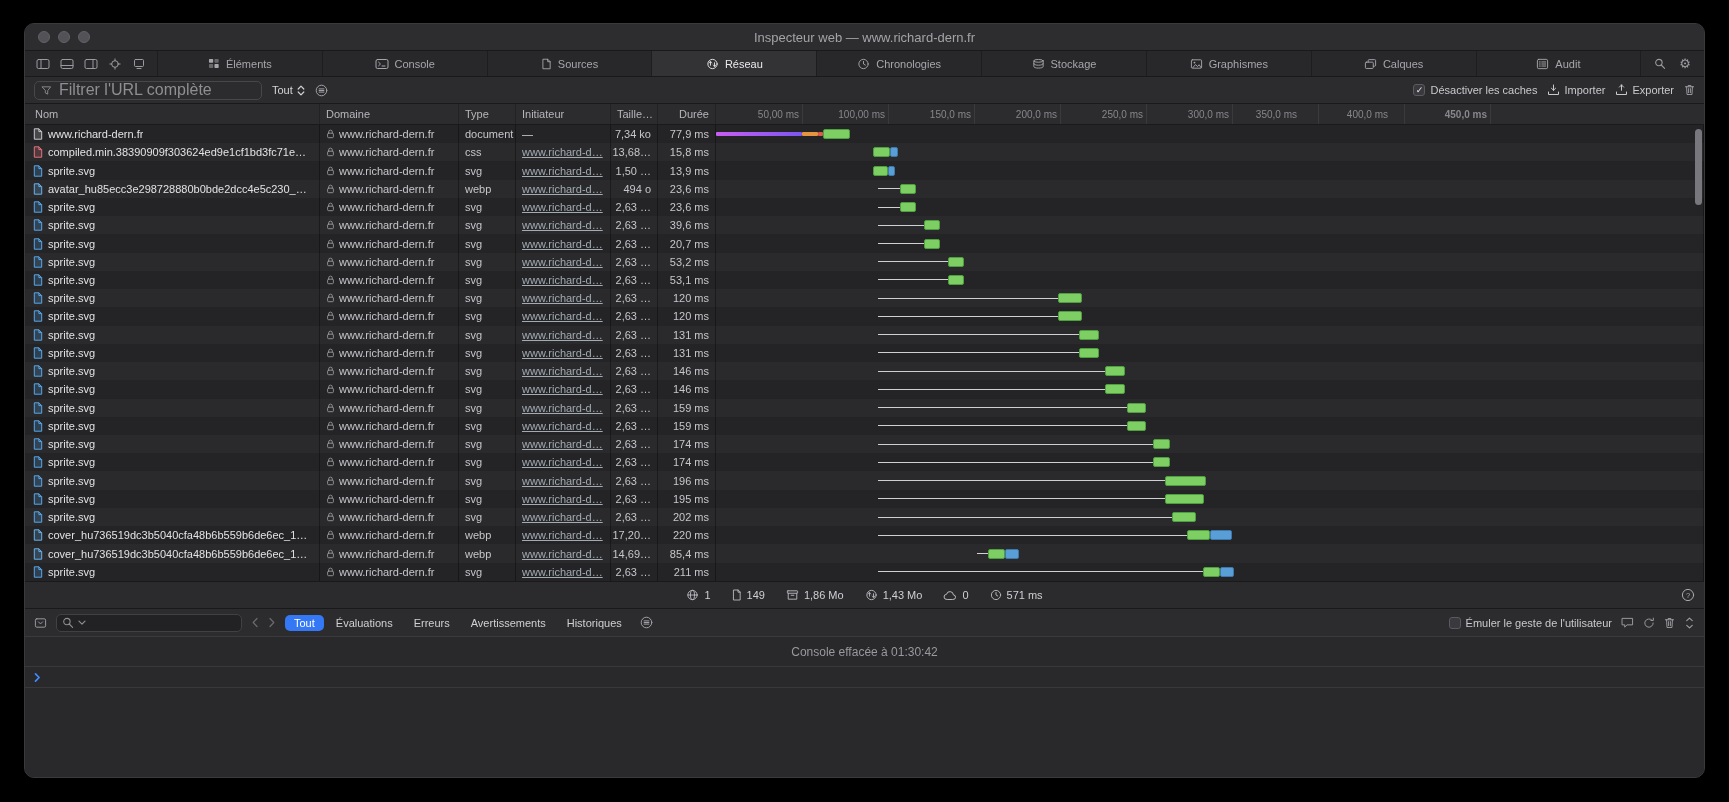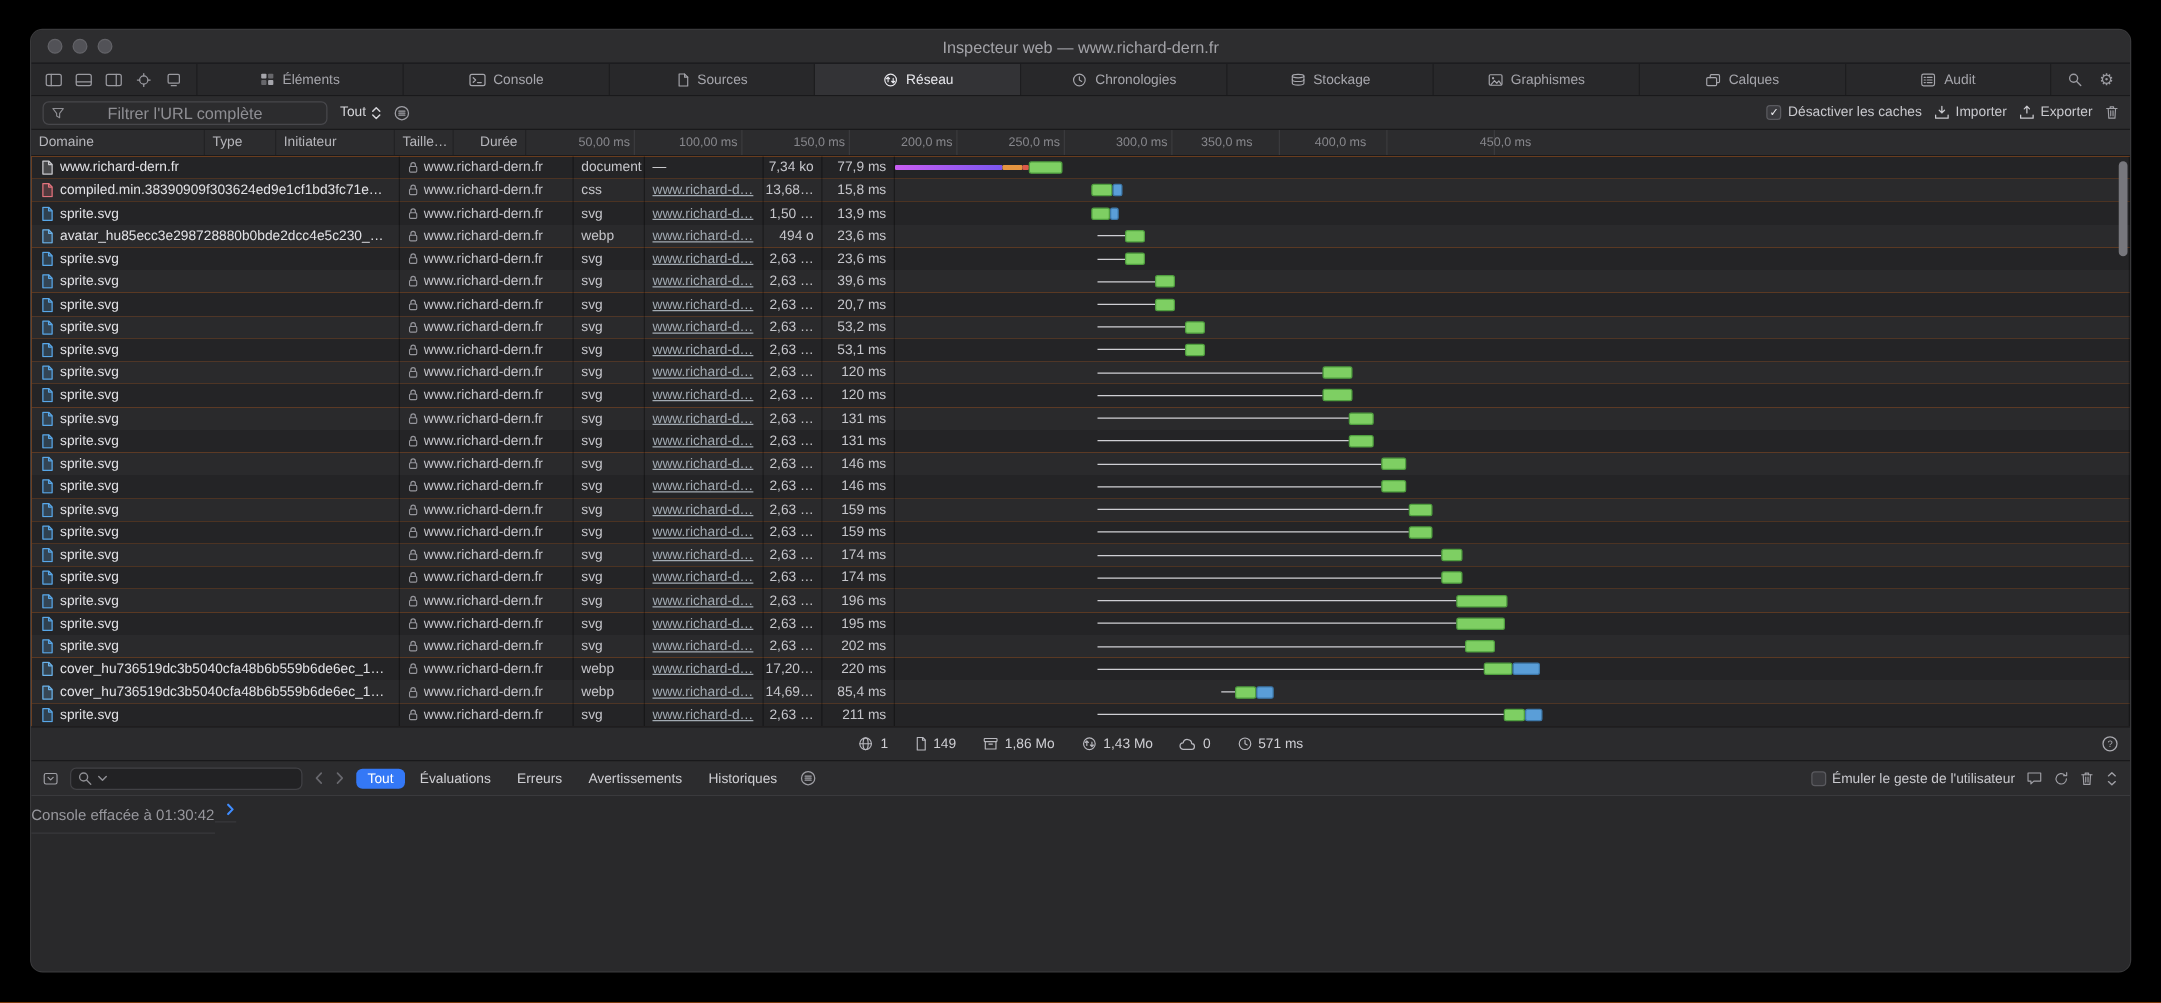--- a/index.html
+++ b/index.html
@@ -28,22 +28,22 @@
   .tab .ticon{display:inline-flex;}
   .tlabel{white-space:nowrap;}
   .tabbar-right{display:flex;align-items:center;gap:13px;padding:0 13px;color:#9a9aa0;}
   .tabbar-right>span{display:inline-flex;}
 
   
   .filterbar{height:27px;background:#2c2c2e;border-bottom:1px solid #19191b;display:flex;align-items:center;
              gap:10px;padding:0 9px;flex:0 0 auto;color:#c9c9ce;}
   .filter-input{display:flex;align-items:center;gap:5px;width:228px;height:19px;border:1px solid #47474b;
                 border-radius:5px;padding:0 6px;color:#8e8e93;}
-  .filter-input input{flex:1;background:transparent;border:none;outline:none;color:#d4d4d8;font-size:13px;
-                font-family:inherit;min-width:0;margin-left:27px;}
+  .filter-input input{flex:1;background:transparent;border:none;outline:none;color:#d4d4d8;font-size:16px;
+                font-family:inherit;min-width:0;}
   .filter-input input::placeholder{color:#8e8e93;}
   .scope{display:flex;align-items:center;gap:4px;color:#d4d4d8;}
   .fbicon{color:#a0a0a6;display:inline-flex;}
   .spacer{flex:1;}
   .chk{display:flex;align-items:center;gap:5px;color:#c9c9ce;}
   .box{width:12px;height:12px;border:1px solid #5a5a5f;border-radius:3px;background:#3a3a3e;display:inline-flex;
        align-items:center;justify-content:center;font-size:9px;color:#eaeaee;}
   .box.checked::after{content:"✓";}
   .btn{display:flex;align-items:center;gap:4px;color:#c9c9ce;}
 
@@ -100,21 +100,21 @@
   .cbicon.dim{color:#68686e;}
   .csearch{display:flex;align-items:center;gap:4px;width:186px;height:18px;background:#222224;border:1px solid #414145;
            border-radius:5px;padding:0 5px;color:#8e8e93;}
   .csearch input{flex:1;background:transparent;border:none;outline:none;color:#d4d4d8;font-family:inherit;
            font-size:11px;min-width:0;}
   .ctabs{display:flex;gap:3px;align-items:center;}
   .ctab{padding:2px 9px;border-radius:5px;color:#d0d0d4;white-space:nowrap;}
   .ctab.active{background:#3478f6;color:#fff;}
 
   
-  .console{flex:1;background:#29292b;display:flex;flex-direction:row;min-height:0;}
+  .console{flex:1;background:#29292b;display:flex;flex-direction:column;min-height:0;}
   .cmsg{height:30px;display:flex;align-items:center;justify-content:center;color:#98989e;font-size:12px;
         border-bottom:1px solid #39393c;flex:0 0 auto;}
   .cprompt{height:21px;display:flex;align-items:center;padding-left:8px;border-bottom:1px solid #39393c;flex:0 0 auto;}
   .pchev{color:#3f8cff;display:inline-flex;}
   .cfill{flex:1;}
 </style>
 </head>
 <body>
 
 <div class="window">
@@ -321,20 +321,21 @@
           <path d="M4.5 3V1.6h3V3"></path>
           <path d="M2.8 3l.5 8.4h5.4l.5-8.4"></path>
           <line x1="5" y1="5" x2="5" y2="9.4"></line>
           <line x1="7" y1="5" x2="7" y2="9.4"></line>
         </svg>
       </span>
   </div>
 
   <div class="table">
     <div class="thead">
+      <div class="hcell c1 hc-name">Nom</div>
       <div class="hcell c2">Domaine</div>
       <div class="hcell c3">Type</div>
       <div class="hcell c4">Initiateur</div>
       <div class="hcell c5">Taille…</div>
       <div class="hcell c6 hc-dur">Durée</div>
       <div class="c-wf" id="tickbar">
           <div class="tickline" style="left: 86px;"></div>
           <div class="tick" style="left: 11px;">50,00 ms</div>
           <div class="tickline" style="left: 172px;"></div>
           <div class="tick" style="left: 97px;">100,00 ms</div>
@@ -344,21 +345,21 @@
           <div class="tick" style="left: 269px;">200,0 ms</div>
           <div class="tickline" style="left: 430px;"></div>
           <div class="tick" style="left: 355px;">250,0 ms</div>
           <div class="tickline" style="left: 516px;"></div>
           <div class="tick" style="left: 441px;">300,0 ms</div>
           <div class="tickline" style="left: 602px;"></div>
           <div class="tick" style="left: 509px;">350,0 ms</div>
           <div class="tickline" style="left: 688px;"></div>
           <div class="tick" style="left: 600px;">400,0 ms</div>
           <div class="tickline" style="left: 774px;"></div>
-          <div class="tick" style="left: 732px;">450,0 ms</div>
+          <div class="tick" style="left: 699px; font-weight: bold;">450,0 ms</div>
         </div>
     </div>
     <div class="tbody" id="tbody">
         <div class="trow">
     <div class="cell c1 cell-name">
       <span class="ficon ficon-document">
               <svg width="10" height="12" viewBox="0 0 10 12" stroke="currentColor" stroke-width="1" stroke-linejoin="round">
                 <path d="M1.3 0.8h4.6L8.7 3.6V11.2H1.3z" fill="currentColor" fill-opacity="0.22"></path>
                 <path d="M5.9 0.8v2.8h2.8" fill="none"></path>
               </svg>

